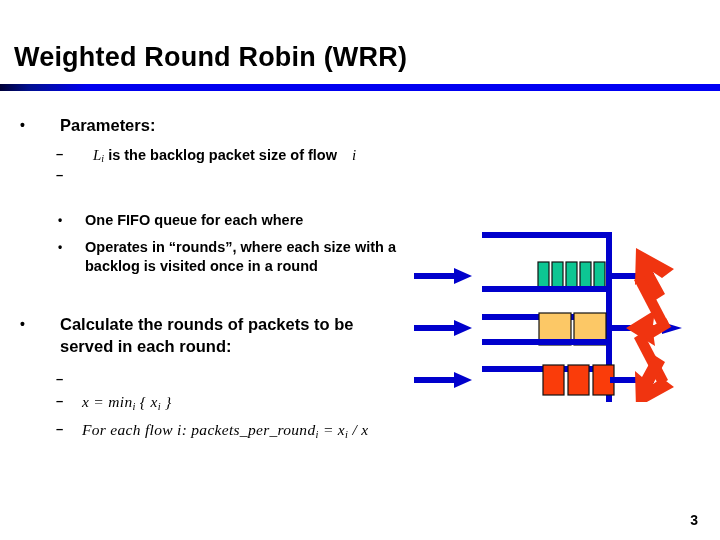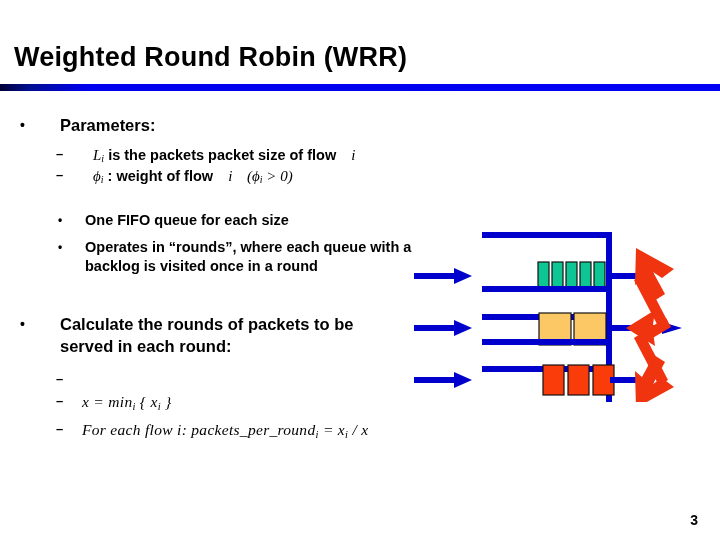--- a/index.html
+++ b/index.html
@@ -142,36 +142,35 @@
 <div class="slide-title">Weighted Round Robin (WRR)</div>
 <div class="title-rule"></div>
 
 <div class="bullet-l1" style="left:20px; top:114px; width:380px;">
   <span class="marker">•</span>
   <span class="text">Parameters:</span>
 </div>
 
 <div class="dash-item" style="left:56px; top:145px;">
   <span class="marker">–</span>
-  <span class="text"><span class="mi">L<sub>i</sub></span><span> is the packets packet size of flow </span><span class="mi">i</span></span>
+  <span class="text"><span class="mi">L<sub>i</sub></span><span> is the backlog packet size of flow </span><span class="mi">i</span></span>
 </div>
 
 <div class="dash-item" style="left:56px; top:166px;">
   <span class="marker">–</span>
-  <span class="text"><span class="mi">ϕ<sub>i</sub></span><span> : weight of flow </span><span class="mi">i</span><span class="mi">&nbsp;(ϕ<sub>i</sub> &gt; 0)</span></span>
 </div>
 
 <div class="sub-dot" style="left:58px; top:211px; width:350px;">
   <span class="marker">•</span>
-  <span class="text">One FIFO queue for each size</span>
+  <span class="text">One FIFO queue for each where</span>
 </div>
 
 <div class="sub-dot" style="left:58px; top:238px; width:355px;">
   <span class="marker">•</span>
-  <span class="text">Operates in “rounds”, where each queue with a backlog is visited once in a round</span>
+  <span class="text">Operates in “rounds”, where each size with a backlog is visited once in a round</span>
 </div>
 
 <div class="bullet-l1" style="left:20px; top:313px; width:370px;">
   <span class="marker">•</span>
   <span class="text">Calculate the rounds of packets to be served in each round:</span>
 </div>
 
 <div class="dash-item" style="left:56px; top:370px;">
   <span class="marker">–</span>
 </div>

